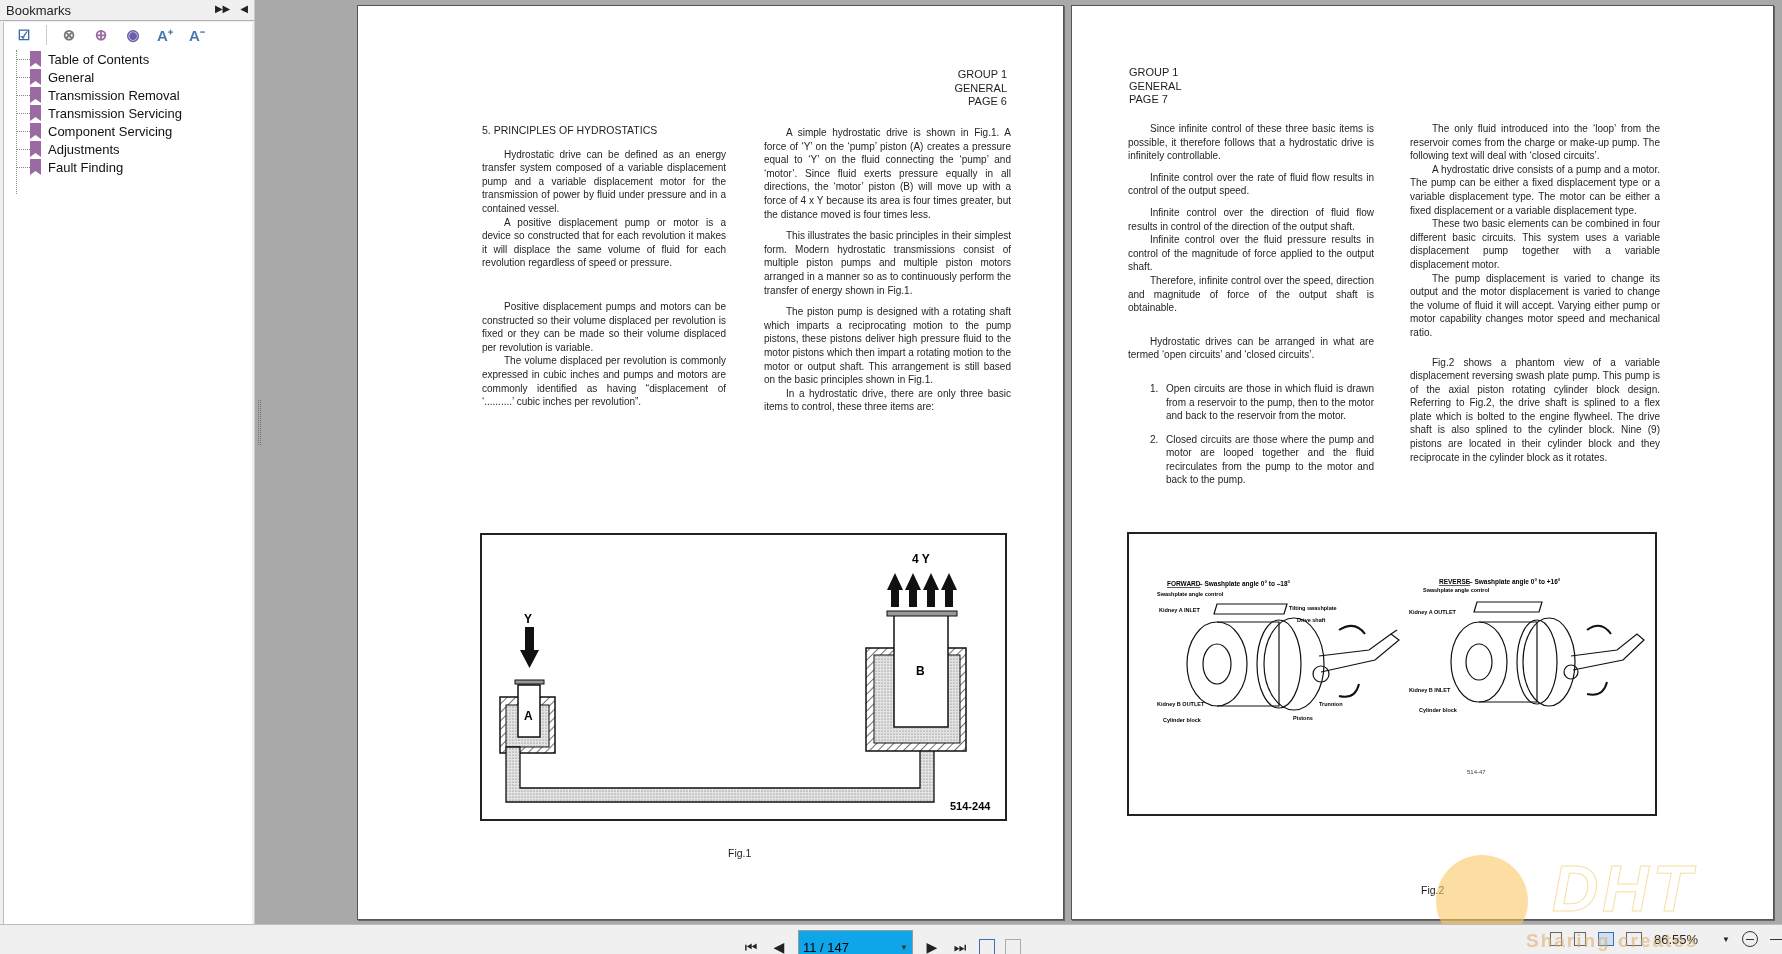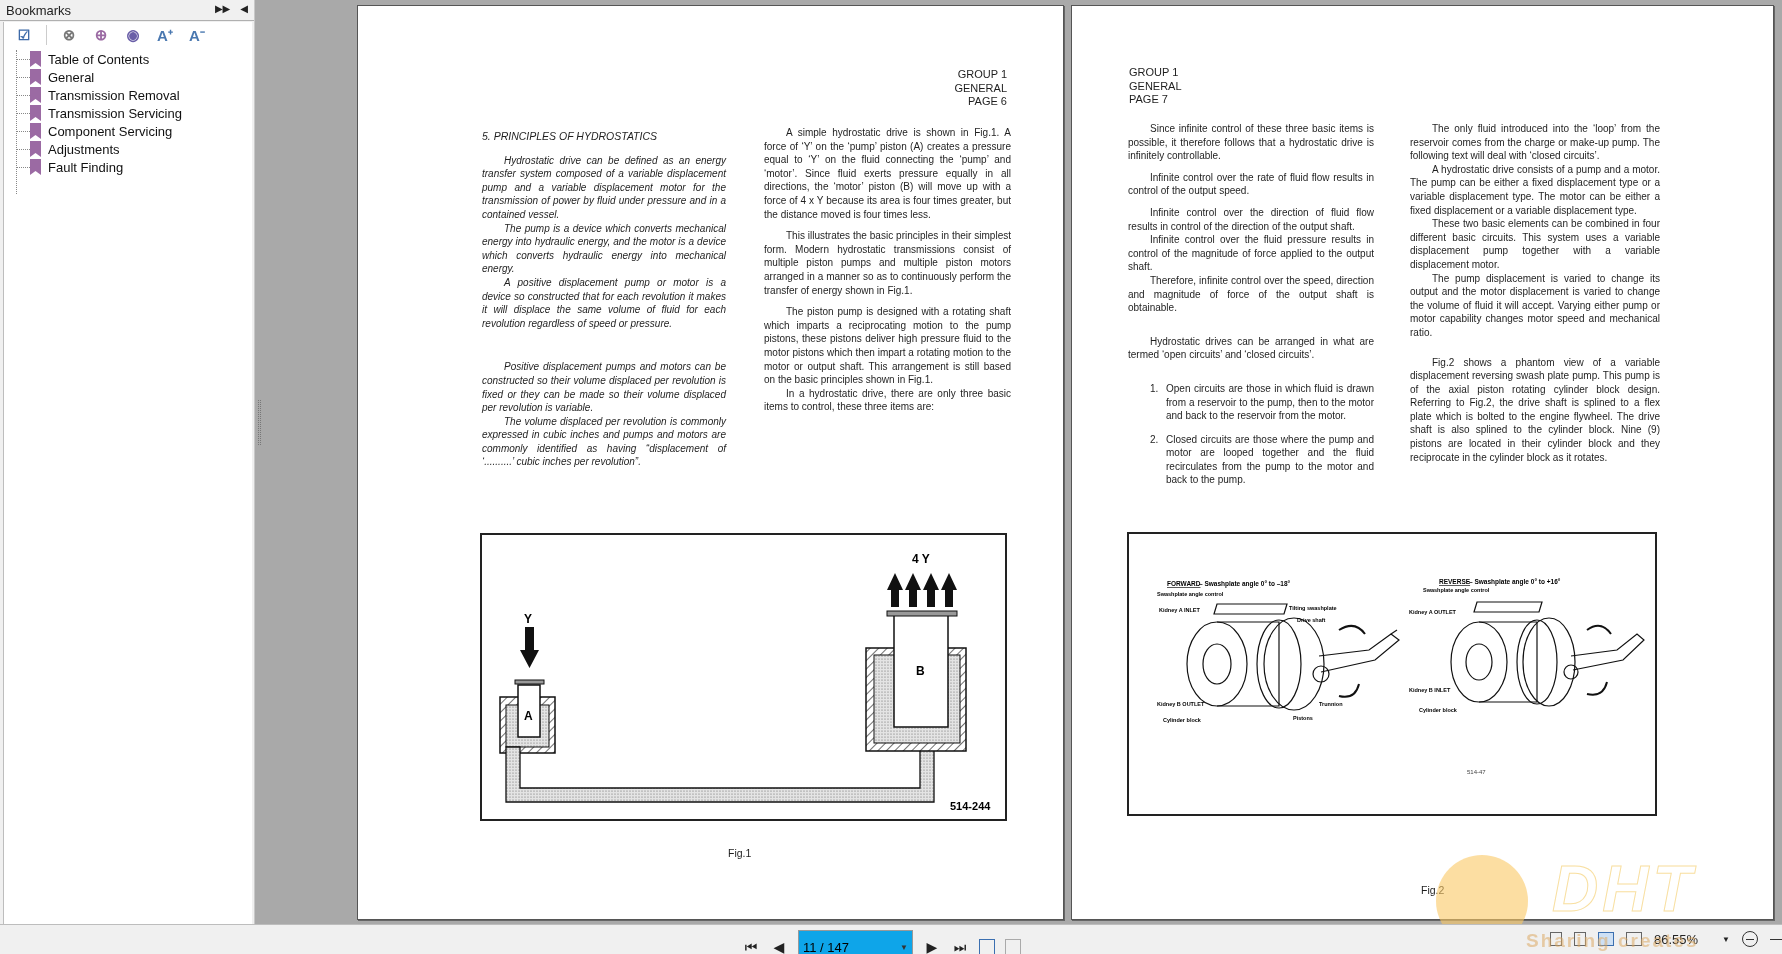--- a/index.html
+++ b/index.html
@@ -119,24 +119,23 @@
 
   <div class="splitter"></div>
 
   <div class="page p1">
     <div class="hdr right" style="right:56px; top:62px;">
       <div>GROUP  1</div>
       <div>GENERAL</div>
       <div>PAGE 6</div>
     </div>
 
-    <div class="col" style="left:124px; top:124px; width:244px;font-style:italic;">
+    <div class="col" style="left:124px; top:118px; width:244px;">
       <h3>5. PRINCIPLES OF HYDROSTATICS</h3>
       <p>Hydrostatic drive can be defined as an energy transfer system composed of a variable displacement pump and a variable displacement motor for the transmission of power by fluid under pressure and in a contained vessel.</p>
-      <p>The pump is a device which converts mechanical energy into hydraulic energy, and the motor is a device which converts hydraulic energy into mechanical energy.</p>
       <p>A positive displacement pump or motor is a device so constructed that for each revolution it makes it will displace the same volume of fluid for each revolution regardless of speed or pressure.</p>
       <div class="gap"></div>
       <p>Positive displacement pumps and motors can be constructed so their volume displaced per revolution is fixed or they can be made so their volume displaced per revolution is variable.</p>
       <p>The volume displaced per revolution is commonly expressed in cubic inches and pumps and motors are commonly identified as having “displacement of ‘..........’ cubic inches per revolution”.</p>
     </div>
 
     <div class="col" style="left:406px; top:120px; width:247px;">
       <p>A simple hydrostatic drive is shown in Fig.1. A force of ‘Y’ on the ‘pump’ piston (A) creates a pressure equal to ‘Y’ on the fluid connecting the ‘pump’ and ‘motor’. Since fluid exerts pressure equally in all directions, the ‘motor’ piston (B) will move up with a force of 4 x Y because its area is four times greater, but the distance moved is four times less.</p>
       <div class="gap-s"></div>
       <p>This illustrates the basic principles in their simplest form. Modern hydrostatic transmissions consist of multiple piston pumps and multiple piston motors arranged in a manner so as to continuously perform the transfer of energy shown in Fig.1.</p>

